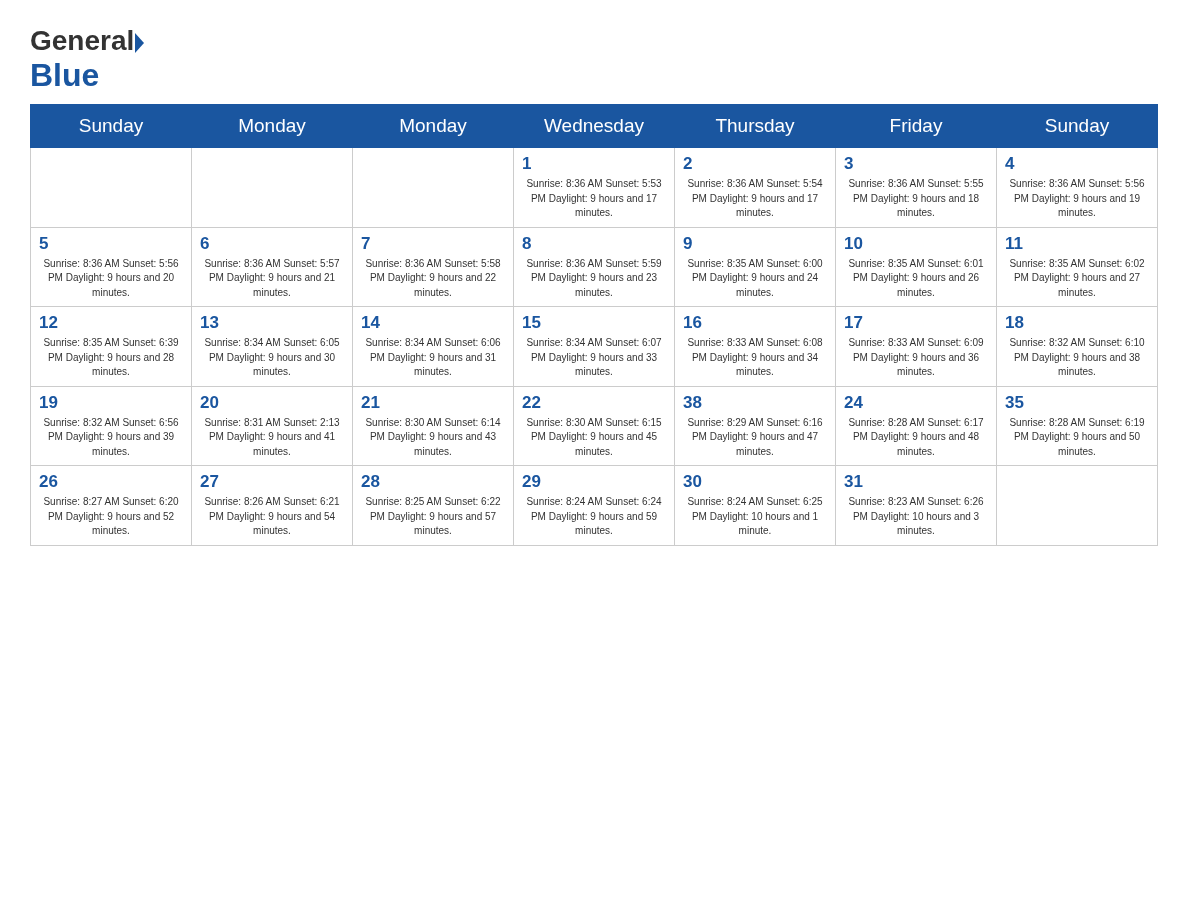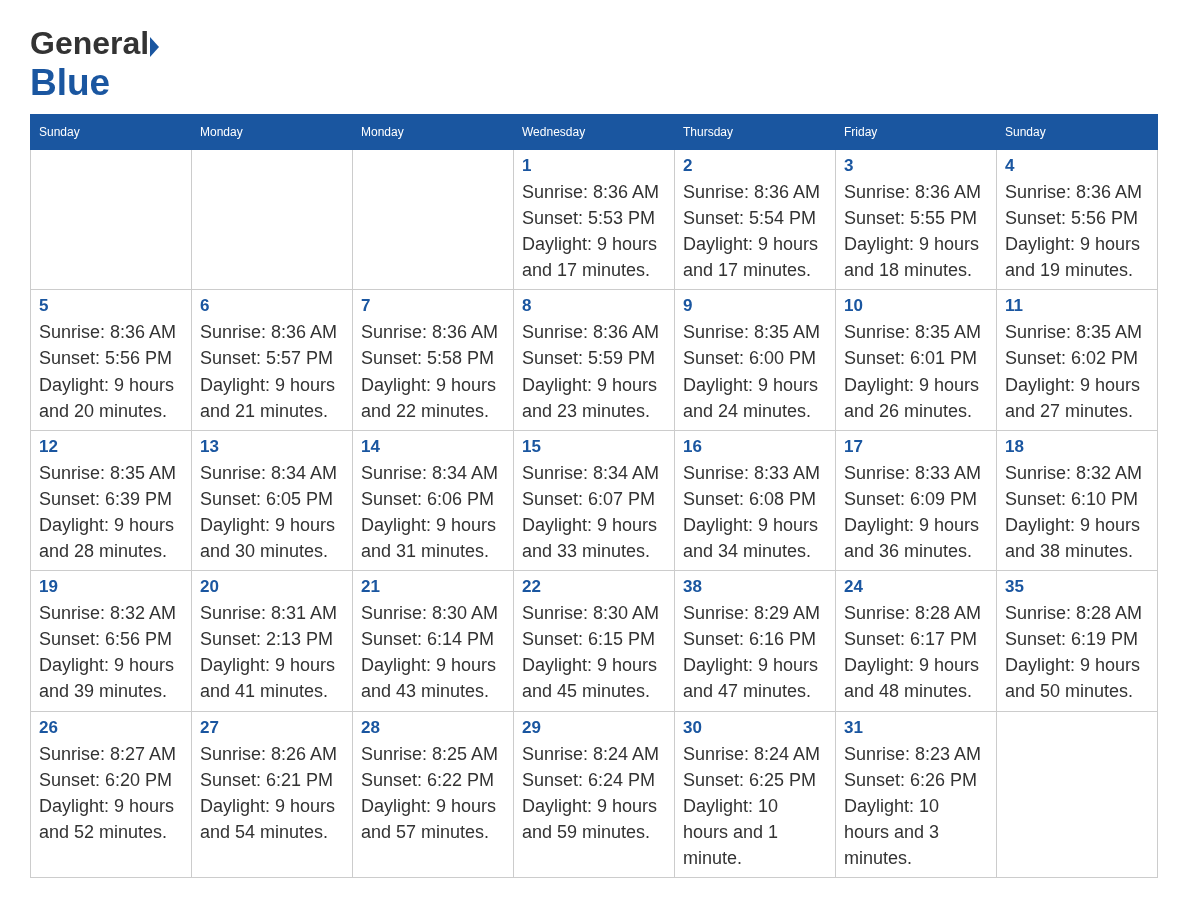--- a/index.html
+++ b/index.html
@@ -38,56 +38,57 @@
     }
     .calendar {
       width: 100%;
       border-collapse: collapse;
       margin-top: 8px;
     }
     .calendar th {
       background-color: #1a56a0;
       color: #fff;
       padding: 10px 8px;
-      text-align: left;
-      font-size: 12px;
+      text-align: center;
+      font-size: 19px;
       font-weight: normal;
       border: 1px solid #1a56a0;
     }
     .calendar td {
       border: 1px solid #ccc;
       vertical-align: top;
       padding: 6px 8px;
       width: 14.28%;
       min-height: 100px;
       font-size: 13px;
       color: #333;
     }
     .day-number {
       font-size: 17px;
       color: #1a56a0;
       font-weight: bold;
       margin-bottom: 3px;
     }
     .day-info {
-      font-size: 18px;
+      font-size: 10px;
       color: #333;
       line-height: 1.45;
+      text-align: center;
     }
     .empty-cell {
       background: #fff;
     }
     
     .brand-name {
-      font-size: 32px;
+      font-size: 28px;
       font-weight: bold;
       color: #333;
     }
     .brand-blue {
-      font-size: 37px;
+      font-size: 32px;
       font-weight: bold;
       color: #1a56a0;
     }
     .brand-triangle {
       display: inline-block;
       width: 0;
       height: 0;
       border-left: 9px solid #1a56a0;
       border-top: 10px solid transparent;
       border-bottom: 10px solid transparent;

